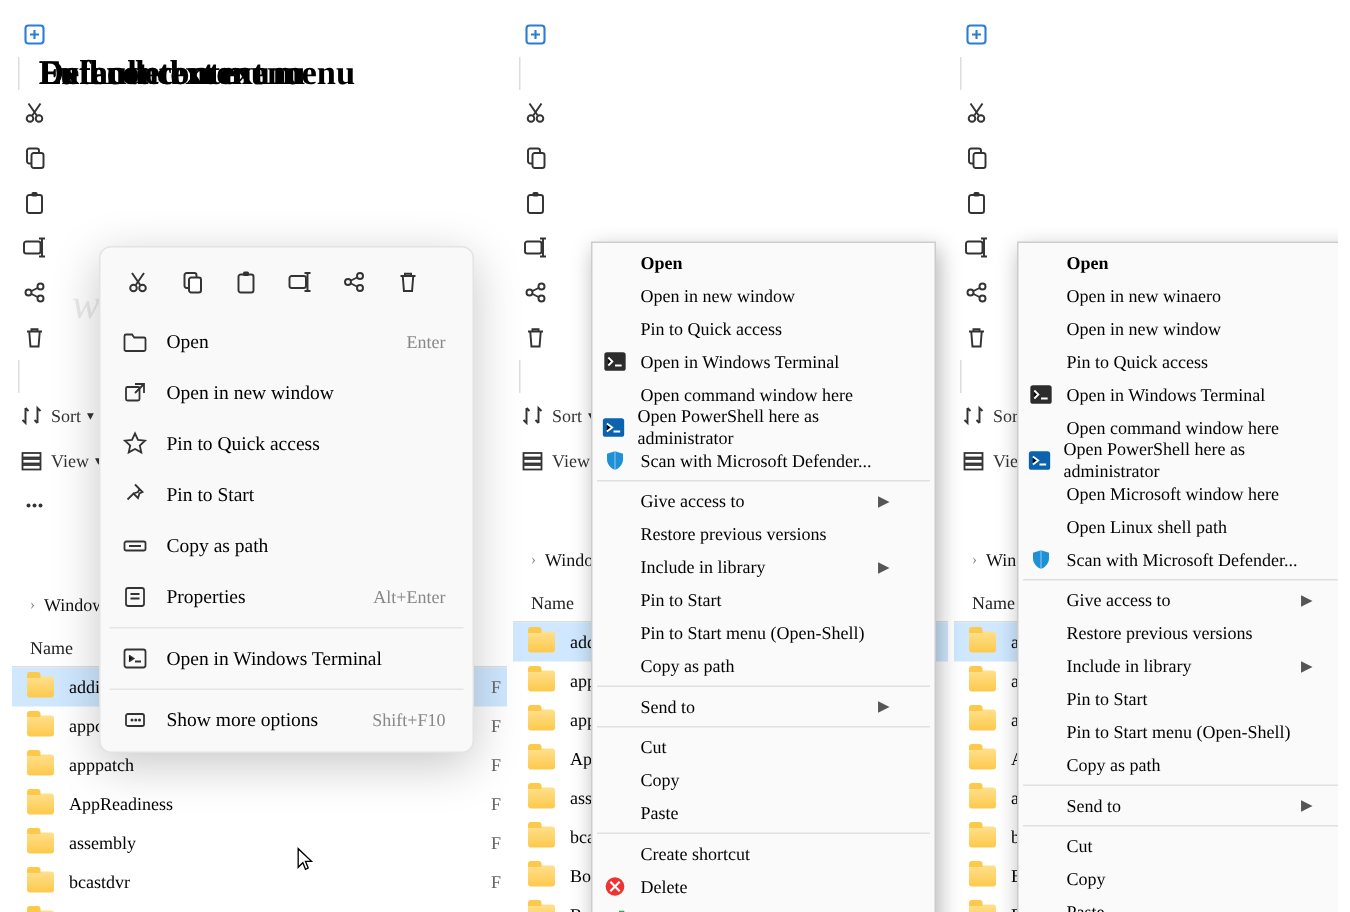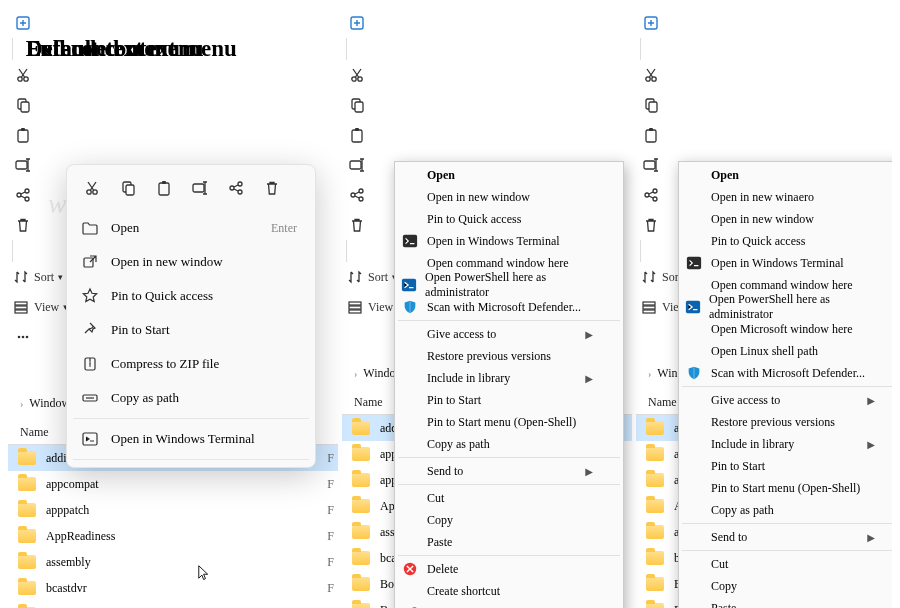--- a/index.html
+++ b/index.html
@@ -606,46 +606,55 @@
           <svg width="18" height="18" viewBox="0 0 18 18">
             <use href="#i-pin"></use>
           </svg>
         </span>
       <span class="lbl">Pin to Start</span>
 
     </div>
       <div class="mi">
       <span class="mico">
           <svg width="18" height="18" viewBox="0 0 18 18">
-            <use href="#i-zip"></use>
-          </svg>
-        </span>
-      <span class="lbl">Compress to ZIP file</span>
+            <use href="#i-path"></use>
+          </svg>
+        </span>
+      <span class="lbl">Copy as path</span>
 
     </div>
       <div class="mi">
       <span class="mico">
           <svg width="18" height="18" viewBox="0 0 18 18">
-            <use href="#i-path"></use>
-          </svg>
-        </span>
-      <span class="lbl">Copy as path</span>
-
+            <use href="#i-prop"></use>
+          </svg>
+        </span>
+      <span class="lbl">Properties</span>
+      <span class="short">Alt+Enter</span>
     </div>
       <div class="hr"></div>
       <div class="mi">
       <span class="mico">
           <svg width="18" height="18" viewBox="0 0 18 18">
             <use href="#i-term"></use>
           </svg>
         </span>
       <span class="lbl">Open in Windows Terminal</span>
 
     </div>
       <div class="hr"></div>
+      <div class="mi">
+      <span class="mico">
+          <svg width="18" height="18" viewBox="0 0 18 18">
+            <use href="#i-more"></use>
+          </svg>
+        </span>
+      <span class="lbl">Show more options</span>
+      <span class="short">Shift+F10</span>
+    </div>
     </div>
     <div style="position:absolute;left:189px;top:555px">
       <svg width="16" height="18" viewBox="0 0 18 18">
         <use href="#i-cursor"></use>
       </svg>
     </div>
     <div class="menuC" style="left:386px;top:153px;width:230px">
       <div class="mi bold">
         <span class="mico"></span>
         <span class="lbl">Open</span>
@@ -741,34 +750,34 @@
         <span class="lbl">Copy</span>
 
       </div>
       <div class="mi ">
         <span class="mico"></span>
         <span class="lbl">Paste</span>
 
       </div>
       <div class="hr"></div>
       <div class="mi ">
+        <span class="mico"></span>
+        <span class="lbl">Create shortcut</span>
+
+      </div>
+      <div class="mi ">
         <span class="mico">
           <svg width="16" height="16" viewBox="0 0 18 18">
             <use href="#i-del"></use>
           </svg>
         </span>
         <span class="lbl">Delete</span>
 
       </div>
       <div class="mi ">
-        <span class="mico"></span>
-        <span class="lbl">Create shortcut</span>
-
-      </div>
-      <div class="mi ">
         <span class="mico">
           <svg width="16" height="16" viewBox="0 0 18 18">
             <use href="#i-ren"></use>
           </svg>
         </span>
         <span class="lbl">Rename</span>
 
       </div>
     </div>
     <div class="menuC" style="left:670px;top:153px;width:228px">

